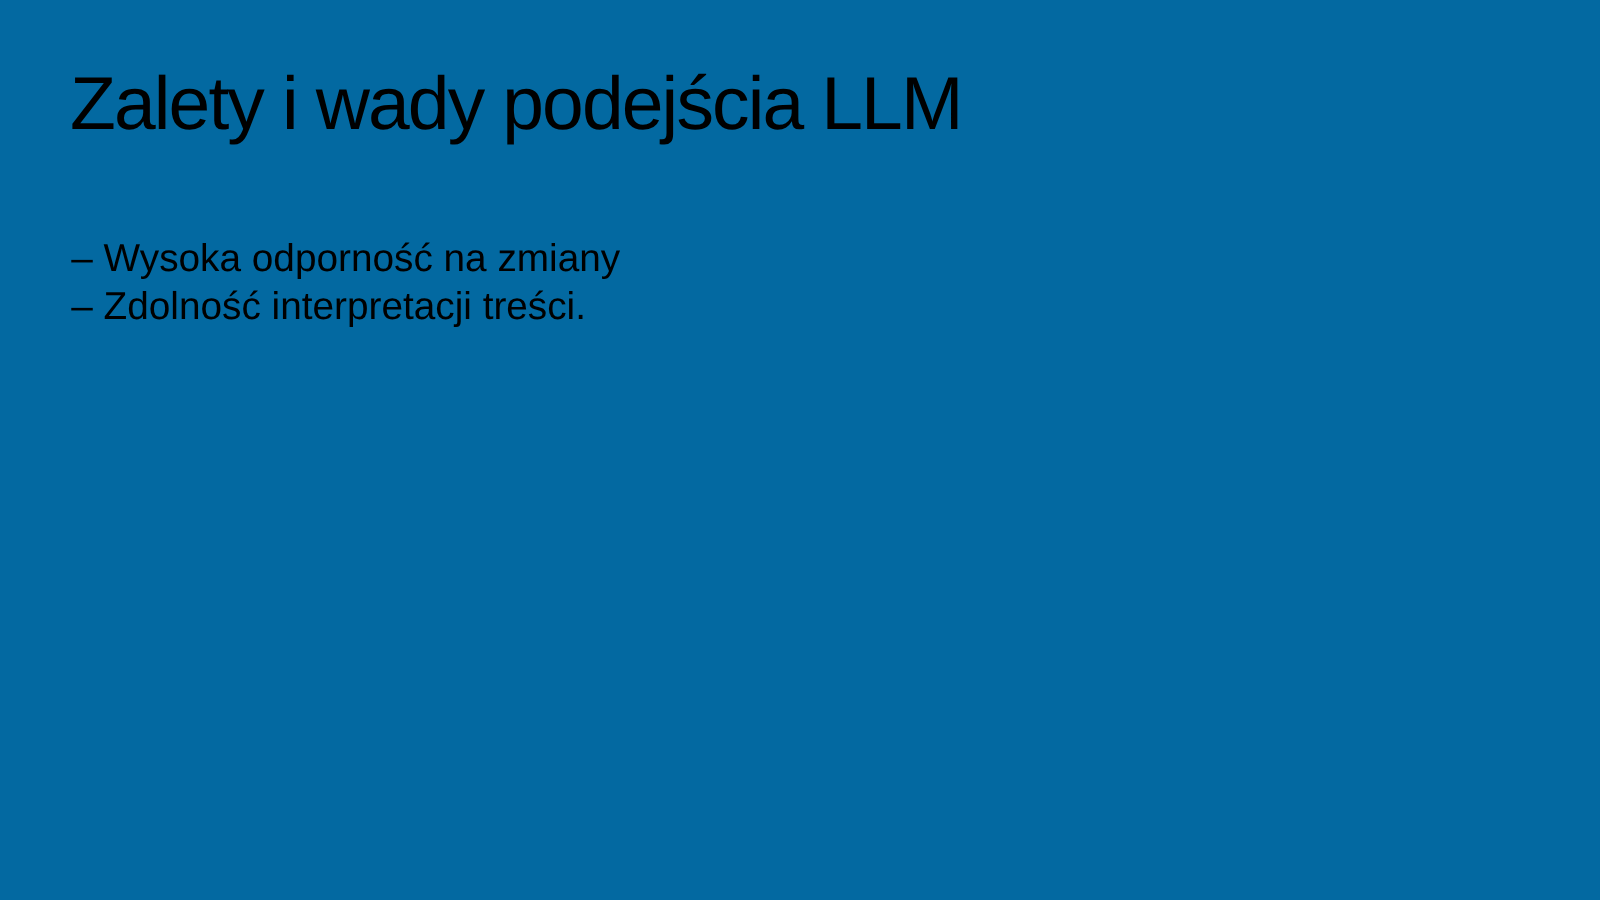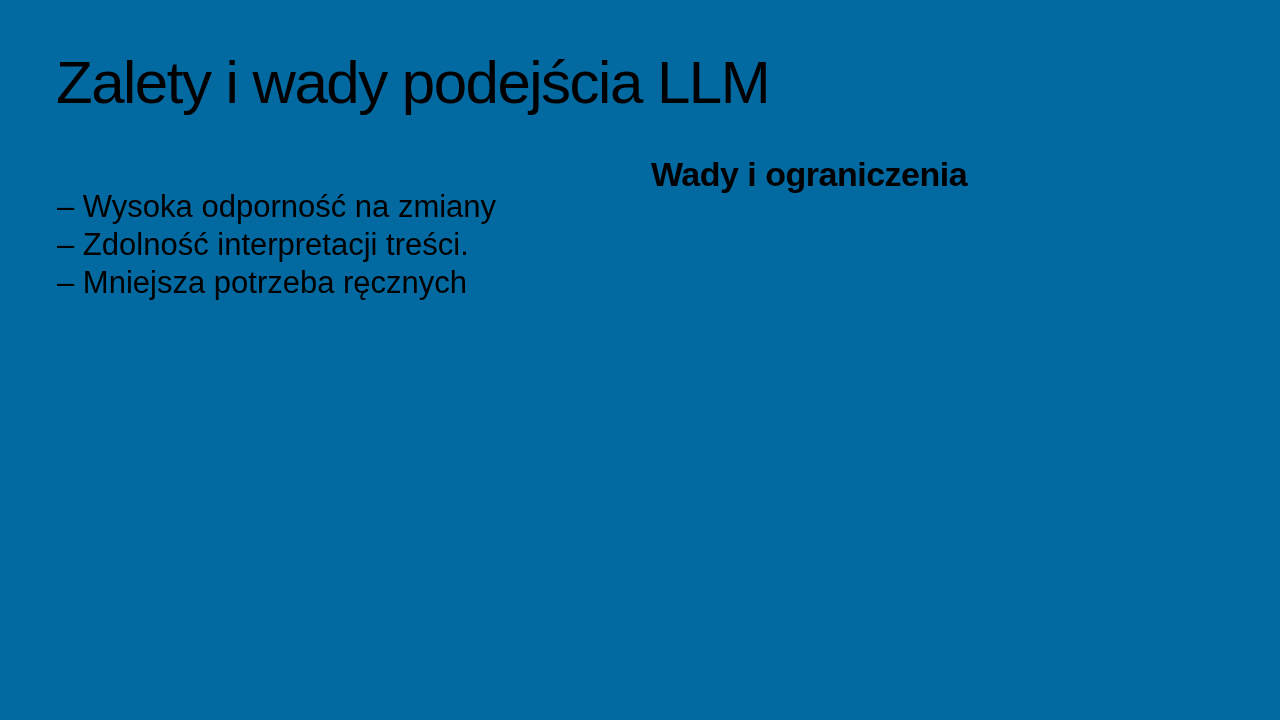--- a/index.html
+++ b/index.html
@@ -64,21 +64,19 @@
 <body>
 
 <div class="slide">
 
   <h1 class="slide-title">Zalety i wady podejścia LLM</h1>
 
   <div class="col col-left">
     <div class="col-body">
       <div class="text-line dash">– Wysoka odporność na zmiany</div>
       <div class="text-line dash">– Zdolność interpretacji treści.</div>
-      <div class="text-line dash">– Mniejsza potrzeba ręcznych</div>
     </div>
   </div>
 
   <div class="col col-right">
-    <h2 class="col-heading">Wady i ograniczenia</h2>
   </div>
 
 </div>
 
 </body></html>

